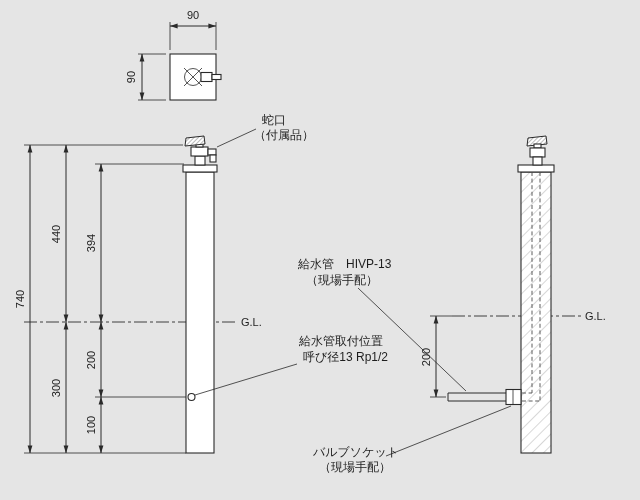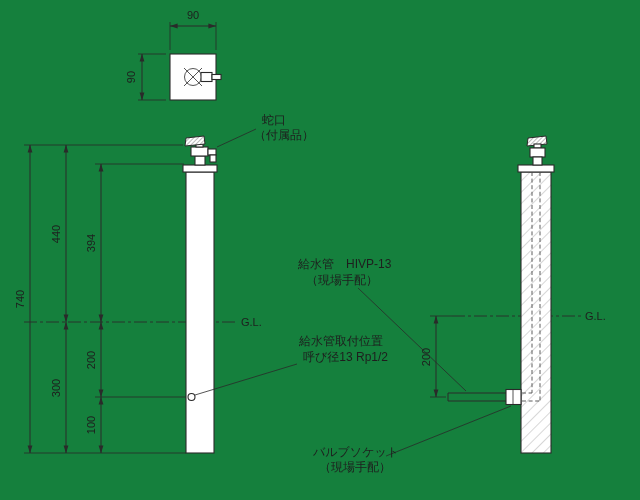--- a/index.html
+++ b/index.html
@@ -1,16 +1,16 @@
 <!DOCTYPE html>
 <html><head>
 <meta charset="utf-8">
 <style>
   html,body{margin:0;padding:0;background:#ffffff;}
-  .canvas{position:relative;width:640px;height:500px;background:#15803d;overflow:hidden;}
+  .canvas{position:relative;width:640px;height:500px;background:#e5e5e5;overflow:hidden;}
   svg{display:block;}
   .dim{font-family:"Liberation Sans",sans-serif;font-size:11px;fill:#1e1e1e;}
   .lbl{font-family:"Liberation Sans",sans-serif;font-size:12px;fill:#1e1e1e;}
   .ln{stroke:#2a2a2a;stroke-width:1;fill:none;}
   .thin{stroke:#2a2a2a;stroke-width:0.8;fill:none;}
   .part{stroke:#2a2a2a;stroke-width:1.1;fill:#ffffff;}
   .dash{stroke:#4a4a4a;stroke-width:0.9;fill:none;stroke-dasharray:4 2.6;}
   .gl{stroke:#2a2a2a;stroke-width:0.9;fill:none;stroke-dasharray:13 3 3 3;}
 </style>
 </head>

